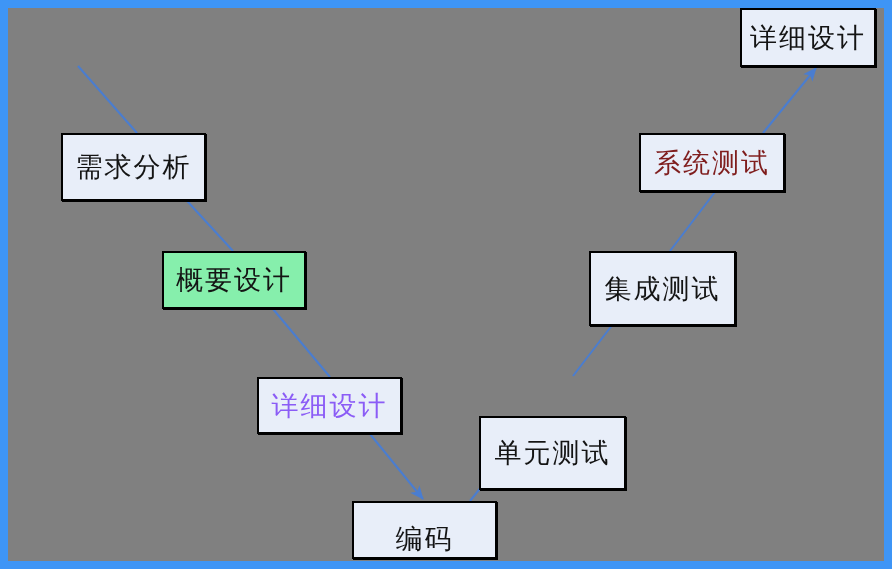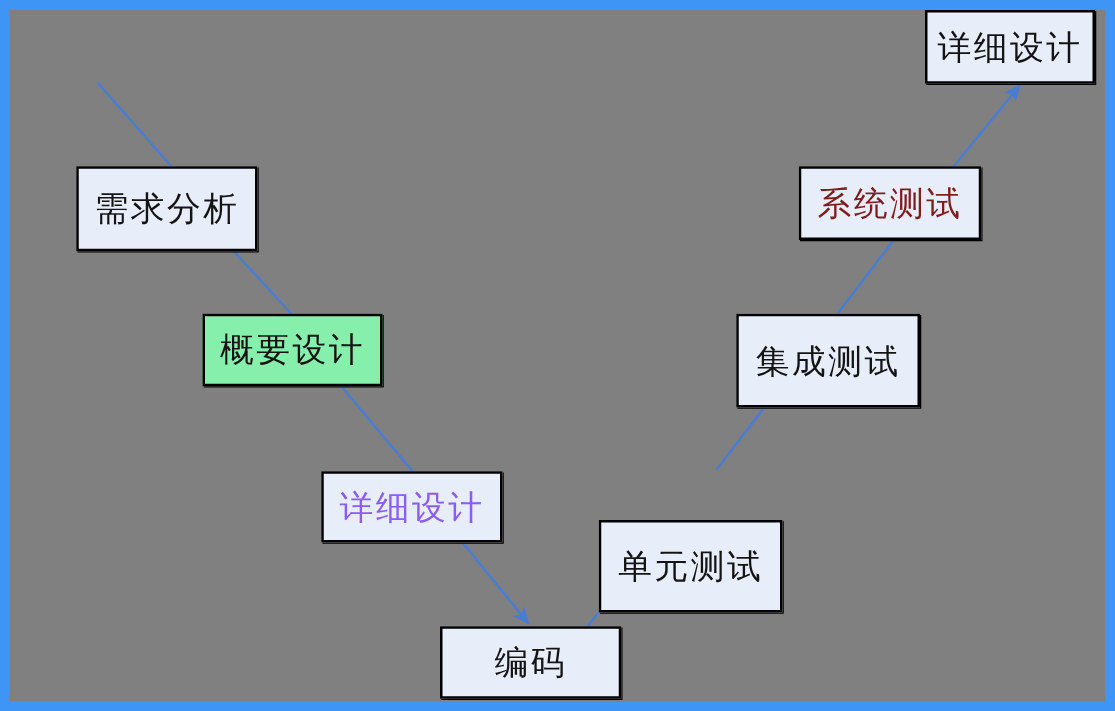--- a/index.html
+++ b/index.html
@@ -63,21 +63,21 @@
       </svg>
       <div class="node" style="left: 53px; top: 125px; width: 145px; height: 68px; background: rgb(232, 238, 249); border-color: rgb(0, 0, 0); color: rgb(20, 20, 20);">
         <span>需求分析</span>
       </div>
       <div class="node" style="left: 154px; top: 243px; width: 144px; height: 58px; background: #86efac; border-color: rgb(0, 0, 0); color: rgb(20, 20, 20); align-items: center;">
         <span>概要设计</span>
       </div>
       <div class="node" style="left: 249px; top: 369px; width: 145px; height: 57px; background: rgb(232, 238, 249); border-color: rgb(0, 0, 0); color: #8b5cf6;">
         <span>详细设计</span>
       </div>
-      <div class="node" style="left: 344px; top: 493px; width: 145px; height: 58px; background: rgb(232, 238, 249); border-color: rgb(0, 0, 0); color: rgb(20, 20, 20);">
+      <div class="node" style="left: 344px; top: 493px; width: 145px; height: 58px; background: rgb(232, 238, 249); border-color: rgb(0, 0, 0); color: rgb(20, 20, 20); align-items: flex-end;">
         <span>编码</span>
       </div>
       <div class="node" style="left: 471px; top: 368px; width: 147px; height: 74px; background: rgb(232, 238, 249); border-color: rgb(0, 0, 0); color: rgb(20, 20, 20); margin-top: 40px;">
         <span>单元测试</span>
       </div>
       <div class="node" style="left: 550px; top: 243px; width: 147px; height: 75px; background: rgb(232, 238, 249); border-color: rgb(0, 0, 0); color: rgb(20, 20, 20); margin-left: 31px;">
         <span>集成测试</span>
       </div>
       <div class="node" style="left: 631px; top: 125px; width: 146px; height: 59px; background: rgb(232, 238, 249); border-color: rgb(0, 0, 0); color: #7f1d1d;">
         <span>系统测试</span>

